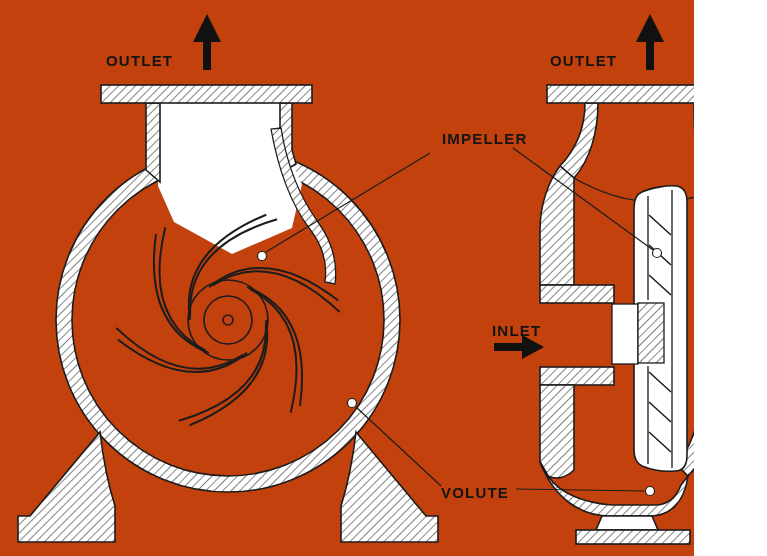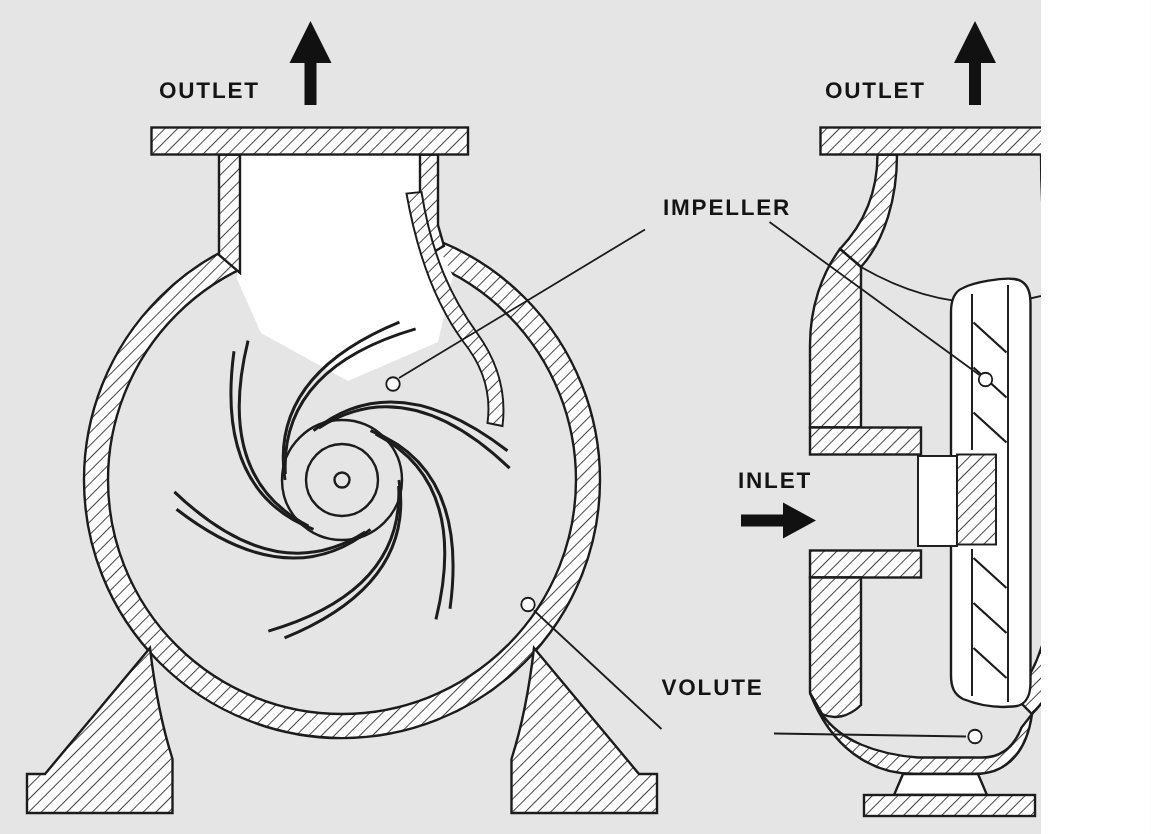--- a/index.html
+++ b/index.html
@@ -1,16 +1,16 @@
 <!DOCTYPE html>
 <html><head>
 <meta charset="utf-8">
 <style>
   html,body{margin:0;padding:0;background:#fff;}
-  .stage{position:relative;width:694px;height:556px;background:#e5e5e5;overflow:hidden;
+  .stage{position:relative;width:694px;height:556px;background:#c2410c;overflow:hidden;
          font-family:"Liberation Sans",sans-serif;}
   .stage svg{position:absolute;left:0;top:0;}
   .label{position:absolute;font-size:15px;font-weight:600;letter-spacing:1.2px;
          color:#141414;white-space:nowrap;user-select:none;}
 </style>
 </head>
 <body>
 
 <div class="stage">
 
@@ -112,15 +112,15 @@
     <g fill="#111111" stroke="none">
       <path d="M203,70 L203,42 L193,42 L207,14 L221,42 L211,42 L211,70 Z"></path>
       <path d="M646,70 L646,42 L636,42 L650,14 L664,42 L654,42 L654,70 Z"></path>
       <path d="M494,343 L522,343 L522,335 L544,347 L522,359 L522,351 L494,351 Z"></path>
     </g>
   </svg>
 
   <div class="label" style="left:106px;top:52px;">OUTLET</div>
   <div class="label" style="left:550px;top:52px;">OUTLET</div>
   <div class="label" style="left:414px;top:130px;margin-left:28px;">IMPELLER</div>
-  <div class="label" style="left:492px;top:312px;">INLET</div>
-  <div class="label" style="left:441px;top:450px;">VOLUTE</div>
+  <div class="label" style="left:492px;top:322px;">INLET</div>
+  <div class="label" style="left:441px;top:484px;">VOLUTE</div>
 </div>
 
 </body></html>

